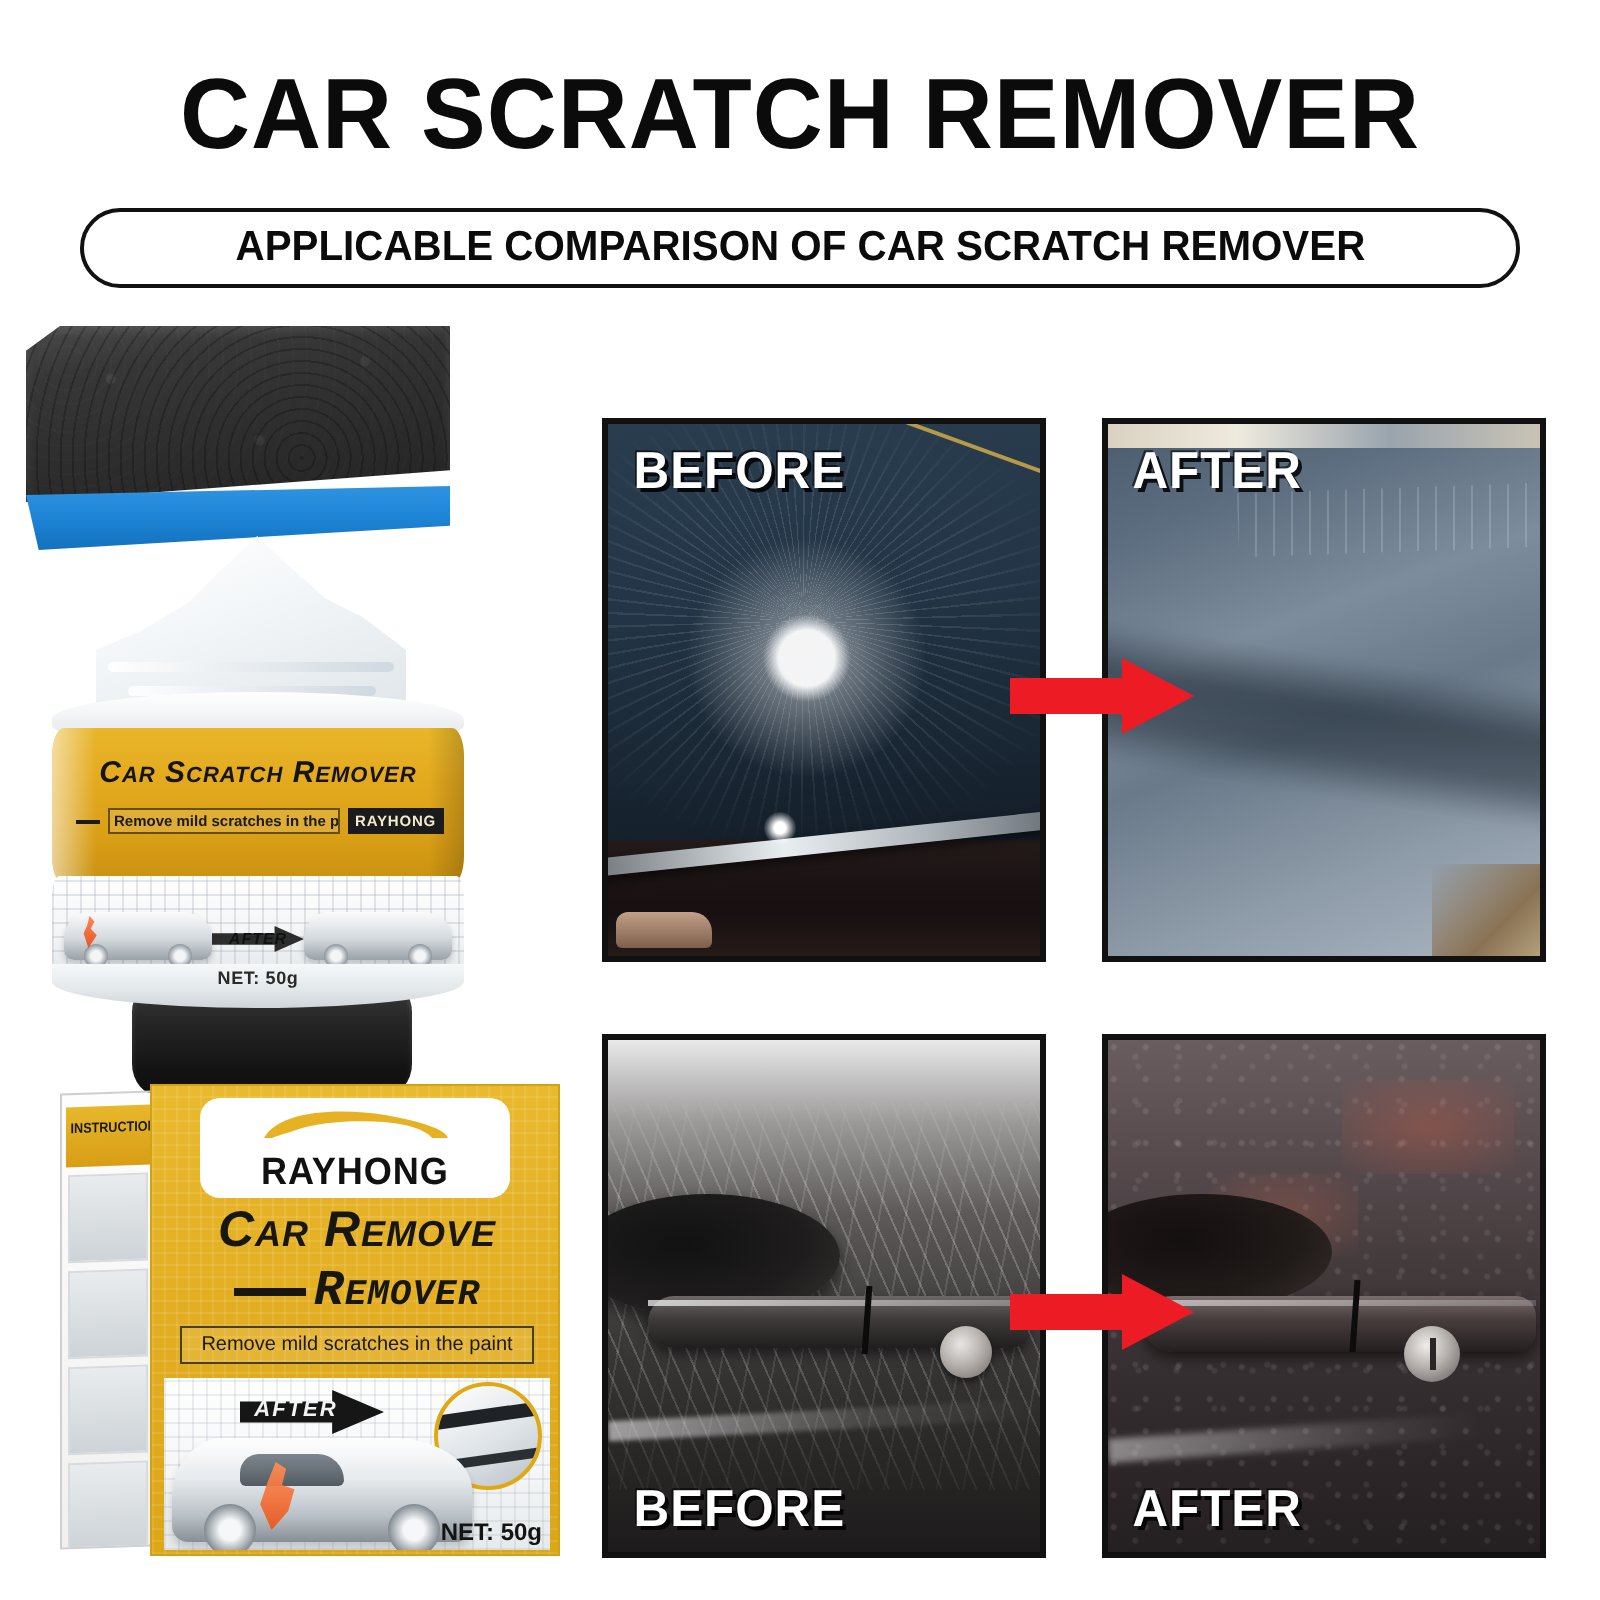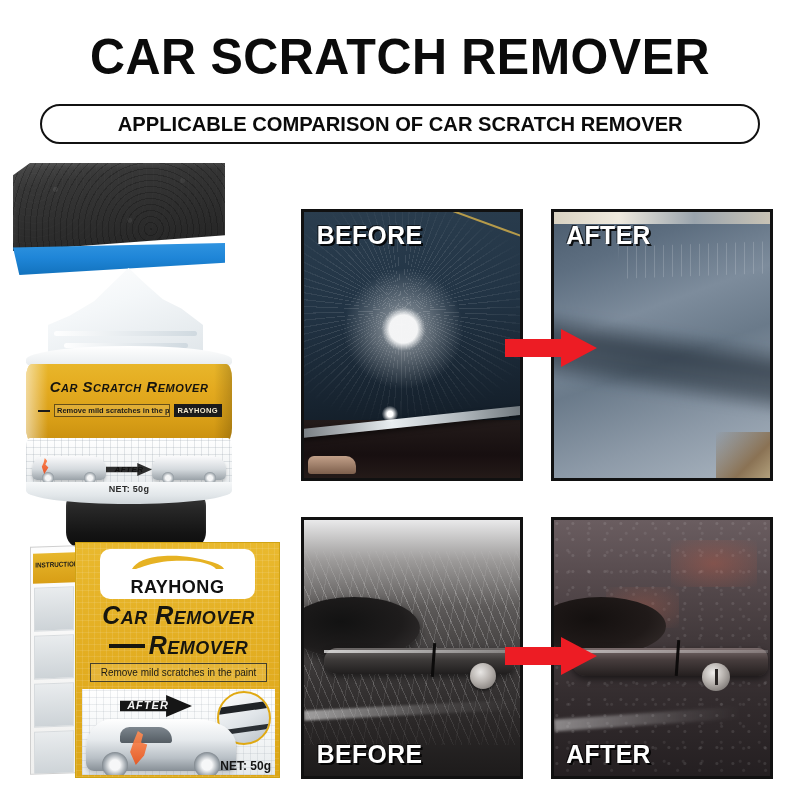--- a/index.html
+++ b/index.html
@@ -226,21 +226,21 @@
     font-size:19px; font-weight:bold; color:#111; letter-spacing:0.5px; line-height:1;
     transform: scaleX(0.95);
   }
   #box .t1{
     position:absolute; left:0; top:58px; width:205px; text-align:center;
     font-size:25px; font-weight:bold; font-style:italic; color:#17160f;
     font-variant: small-caps; letter-spacing:0.5px;
   }
   #box .t2row{
     position:absolute; left:0; top:88px; width:205px;
-    display:flex; align-items:center; justify-content:center; gap:4px;
+    display:flex; align-items:center; justify-content:center; gap:4px;font-family:Liberation Mono, monospace;
   }
   #box .t2row .bar{ width:36px; height:4px; background:#17160f; }
   #box .t2{
     font-size:25px; font-weight:bold; font-style:italic; color:#17160f;
     font-variant: small-caps; letter-spacing:0.5px;
   }
   #box .sub{
     position:absolute; left:14px; top:120px; width:177px; height:19px;
     border:1px solid #45402c;
     display:flex; align-items:center; justify-content:center;
@@ -561,21 +561,21 @@
   <div class="front">
     <div class="texture"></div>
 
     <div class="logo">
       <svg class="swoosh" viewBox="0 0 96 18">
         <path d="M2 16 C6 9 16 4 34 3 C52 2 68 5 82 9 C88 11 93 13 94 16 L86 16 C83 12 74 9 62 8 C46 7 30 8 18 12 C12 14 8 15 6 16 Z" fill="#e6b223"></path>
       </svg>
       <div class="brandtext">RAYHONG</div>
     </div>
 
-    <div class="t1">Car Remover</div>
+    <div class="t1">Car Remove</div>
     <div class="t2row">
       <div class="bar"></div>
       <div class="t2">Remover</div>
     </div>
 
     <div class="sub">Remove mild scratches in the paint</div>
 
     <div class="scene">
       <div class="grid"></div>
       <div class="afterArrow"></div>

